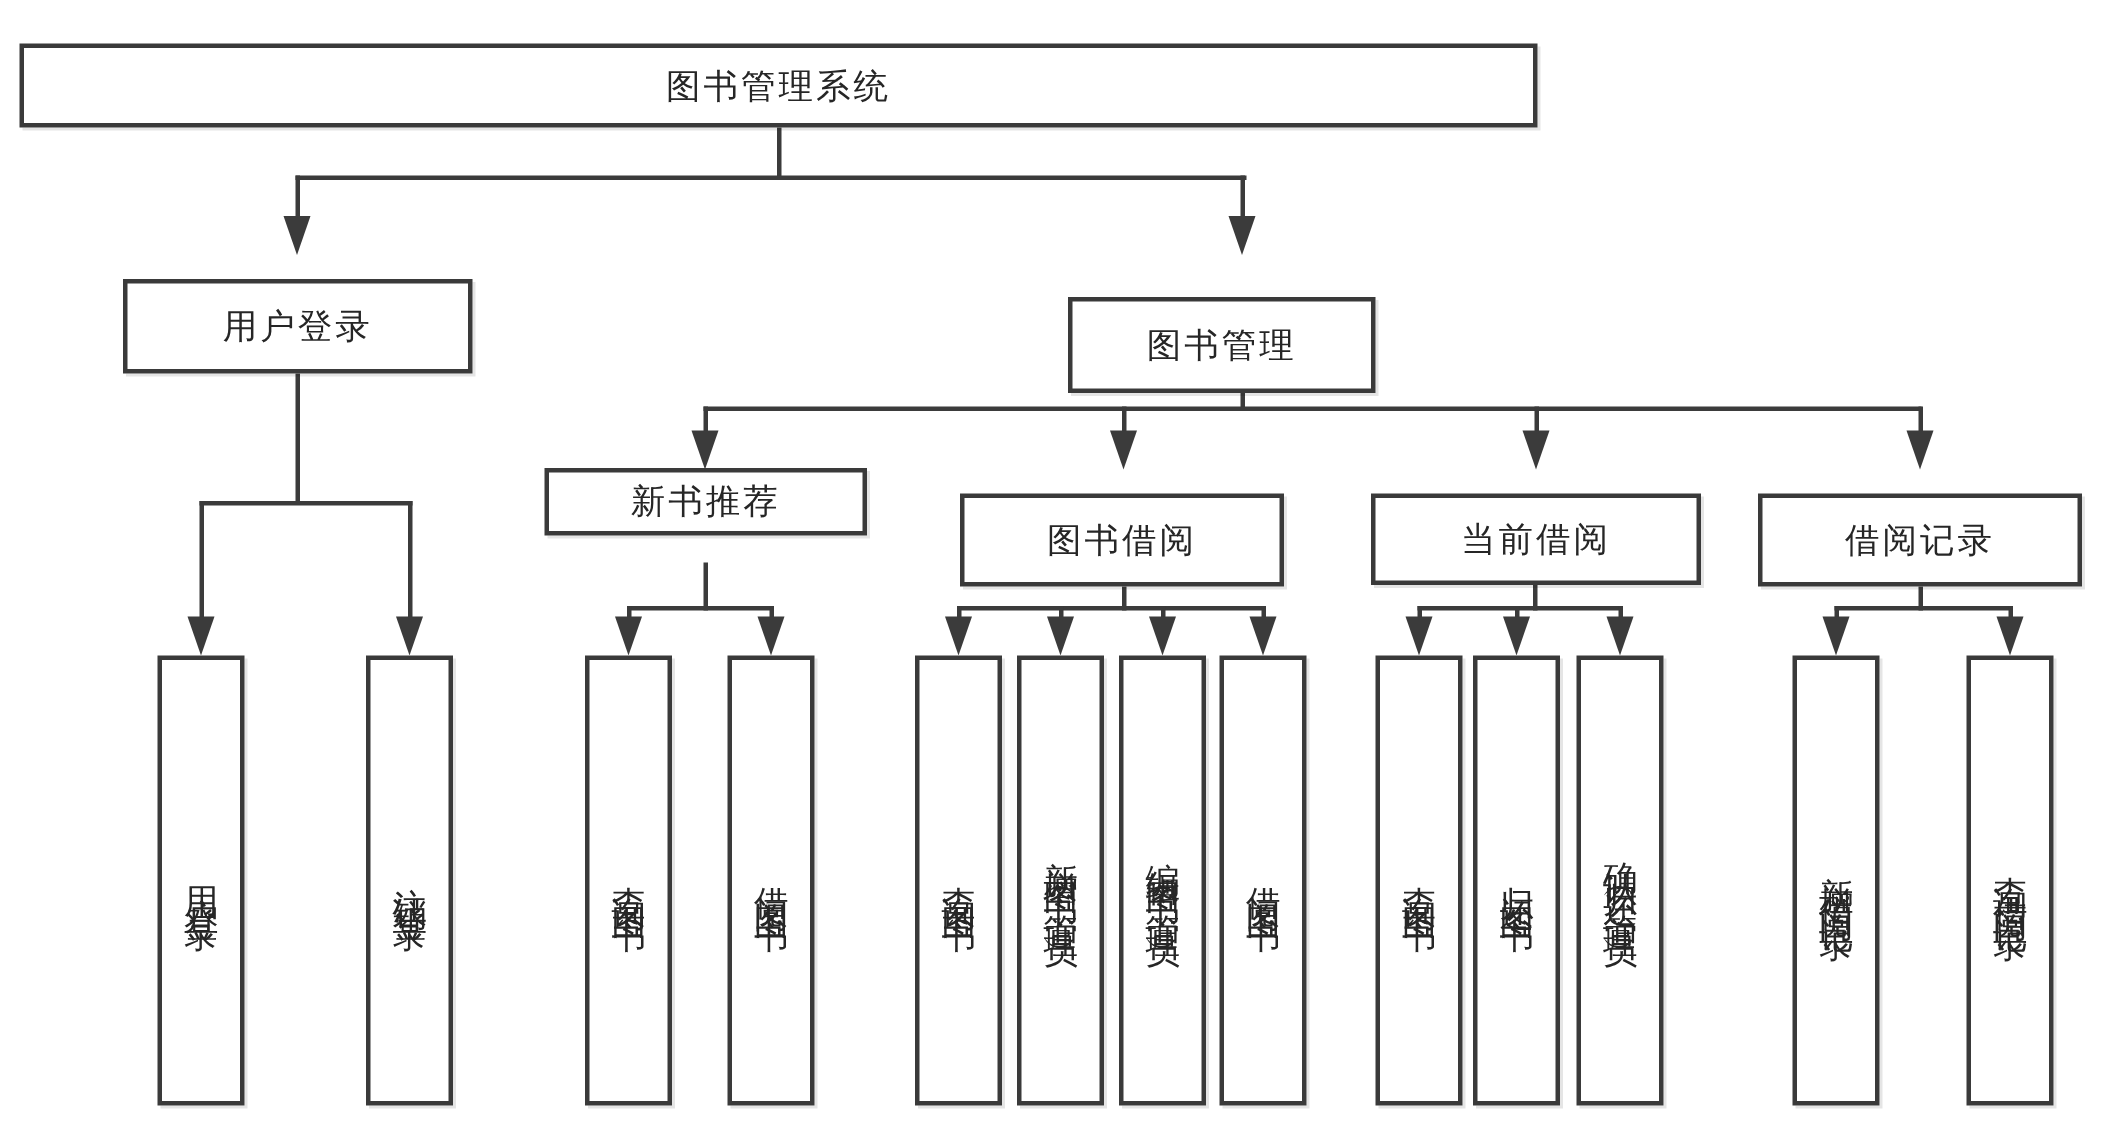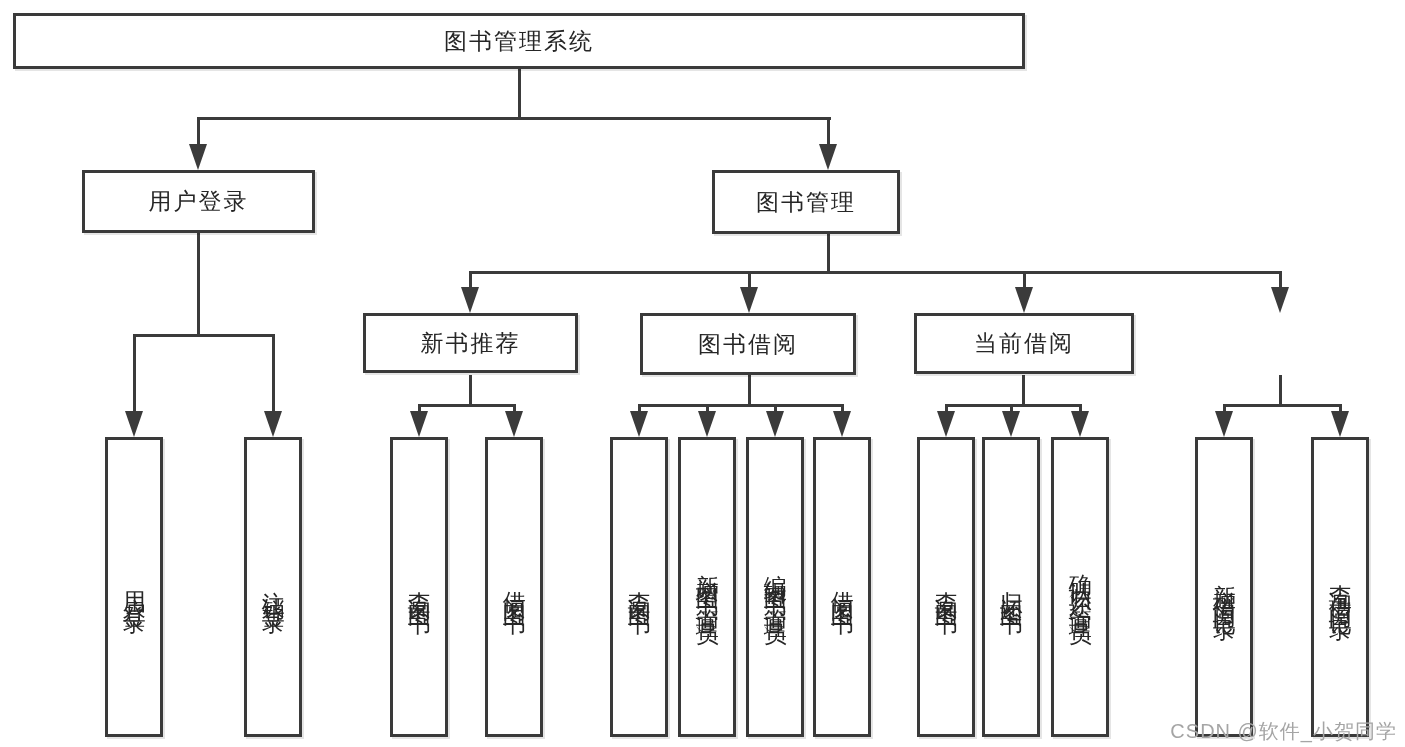--- a/index.html
+++ b/index.html
@@ -5,20 +5,21 @@
   html,body{margin:0;padding:0;background:#ffffff;}
   .stage{
     position:relative;width:1405px;height:747px;background:#ffffff;
     font-family:"Liberation Sans",sans-serif;color:#262626;overflow:hidden;
   }
   .box{
     position:absolute;box-sizing:border-box;background:#ffffff;
     border:3px solid #3a3a3a;display:flex;align-items:center;justify-content:center;
     font-size:23px;letter-spacing:2px;z-index:2;
     box-shadow:2px 2px 0 rgba(0,0,0,0.10);
+    margin-top:16px;
   }
   .leaf{
     position:absolute;box-sizing:border-box;background:#ffffff;
     border:3px solid #3a3a3a;display:flex;align-items:center;justify-content:center;
     top:437px;width:58px;height:300px;z-index:2;
     box-shadow:2px 2px 0 rgba(0,0,0,0.10);
   }
   .vtext{
     writing-mode:vertical-rl;text-orientation:mixed;
     font-size:23px;letter-spacing:7px;line-height:1.1;white-space:nowrap;
@@ -90,25 +91,26 @@
       <div class="arr" style="left: 937px; top: 411px;"></div>
       <div class="arr" style="left: 1002px; top: 411px;"></div>
       <div class="arr" style="left: 1071px; top: 411px;"></div>
       <div class="arr" style="left: 1215px; top: 411px;"></div>
       <div class="arr" style="left: 1331px; top: 411px;"></div>
     </div>
 
   <div class="box" style="left:13px;top:13px;width:1012px;height:56px">图书管理系统</div>
 
   <div class="box" style="left:82px;top:170px;width:233px;height:63px">用户登录</div>
-  <div class="box" style="left:712px;top:170px;width:188px;height:64px">图书管理</div>
+  <div class="box" style="left:712px;top:182px;width:205px;height:64px">图书管理</div>
 
-  <div class="box" style="left:363px;top:313px;width:215px;height:60px">新书推荐</div>
+  <div class="box" style="left:363px;top:296px;width:215px;height:45px">新书推荐</div>
   <div class="box" style="left:640px;top:313px;width:216px;height:62px">图书借阅</div>
   <div class="box" style="left:914px;top:313px;width:220px;height:61px">当前借阅</div>
+  <div class="box" style="left:1172px;top:313px;width:216px;height:62px">借阅记录</div>
 
   <div class="leaf" style="left:105px">
     <span class="vtext">用户登录</span>
     </div>
   <div class="leaf" style="left:244px">
     <span class="vtext">注销登录</span>
     </div>
 
   <div class="leaf" style="left:390px">
     <span class="vtext">查询图书</span>
@@ -140,14 +142,13 @@
     <span class="vtext">确认归还（管理员）</span>
     </div>
 
   <div class="leaf" style="left:1195px">
     <span class="vtext">新增借阅记录</span>
     </div>
   <div class="leaf" style="left:1311px">
     <span class="vtext">查询借阅记录</span>
     </div>
 
-  <div class="watermark">CSDN @软件_小贺同学</div>
 </div>
 
 </body></html>

